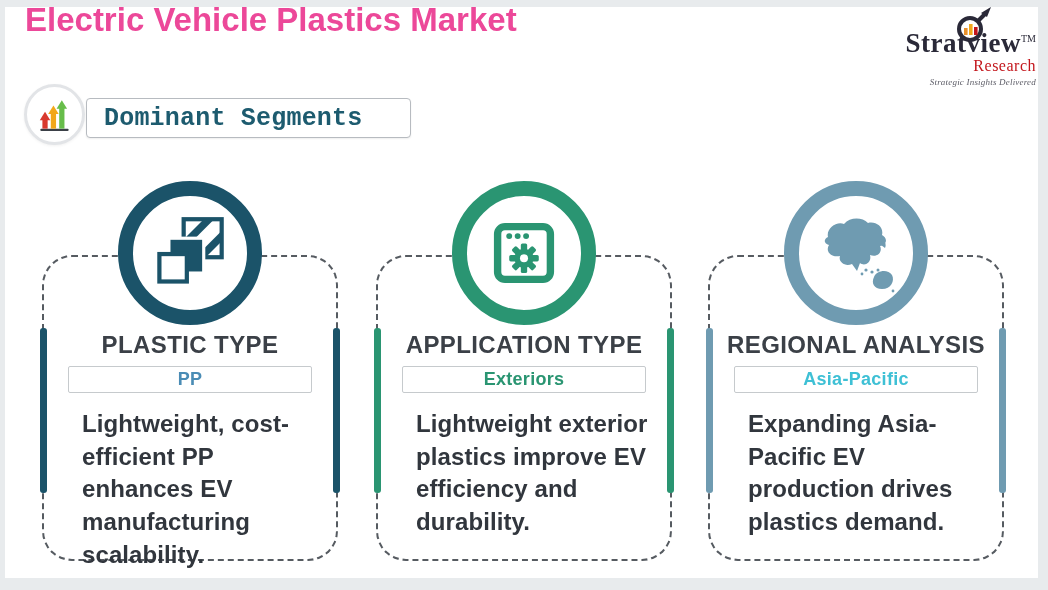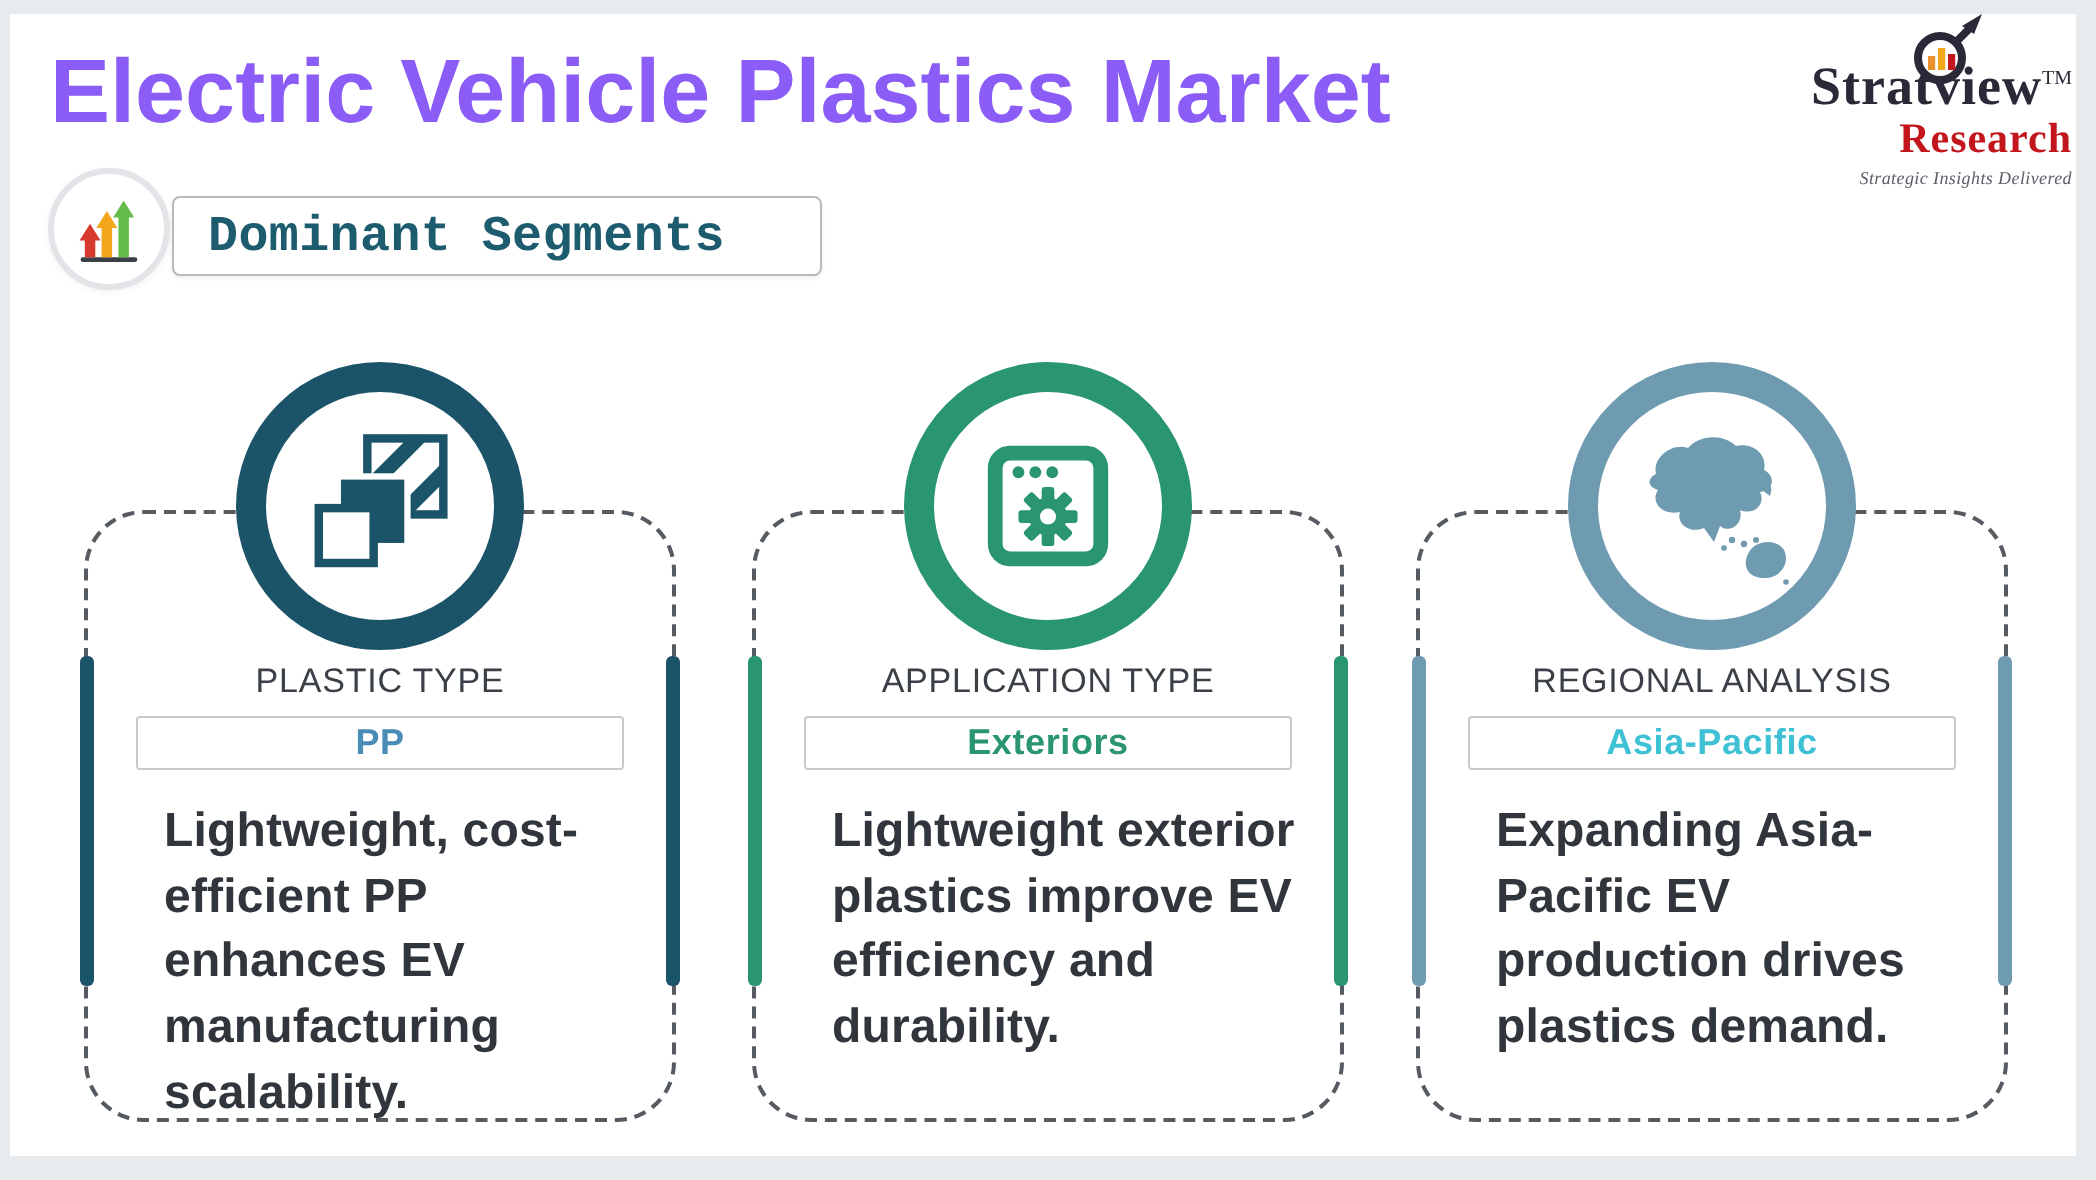--- a/index.html
+++ b/index.html
@@ -11,23 +11,23 @@
     background:#ffffff; overflow:hidden;
   }
   .edge { position:absolute; background:#e8ebed; z-index:60; }
   .edge-top    { left:0; top:0; width:100%; height:7px; }
   .edge-left   { left:0; top:0; width:5px; height:100%; }
   .edge-right  { right:0; top:0; width:10px; height:100%; }
   .edge-bottom { left:0; bottom:0; width:100%; height:12px; }
 
   
   .page-title {
-    position:absolute; left:25px; top:20px;
-    font-size:45px; font-weight:800; letter-spacing:0px;
-    color:#8b5cf6; white-space:nowrap;
+    position:absolute; left:25px; top:1px;
+    font-size:33px; font-weight:800; letter-spacing:0px;
+    color:#ec4899; white-space:nowrap;
   }
   .badge-circle {
     position:absolute; left:24px; top:84px; width:61px; height:61px;
     border-radius:50%; background:#fff; border:3px solid #e2e4e7;
     display:flex; align-items:center; justify-content:center; z-index:5;
     box-shadow:0 1px 3px rgba(0,0,0,.06);
   }
   .segment-box {
     position:absolute; left:86px; top:98px; width:325px; height:40px;
     background:#fff; border:1px solid #b7bbc0; border-radius:4px;
@@ -45,21 +45,21 @@
     font-family:"Liberation Serif", serif; text-align:right; z-index:4;
   }
   .logo-magnifier { position:absolute; left:74px; top:0px; z-index:3; }
   .logo-name {
     position:relative; z-index:2; margin-top:22px;
     font-size:27px; font-weight:700; color:#2a2938; letter-spacing:.5px;
   }
   .logo-name sup { font-size:10px; font-weight:400; letter-spacing:0; }
   .logo-research {
     position:relative; z-index:2;
-    font-size:21px; font-weight:700; color:#c3161c; letter-spacing:.5px;
+    font-size:16px; font-weight:400; color:#c3161c; letter-spacing:.5px;
     margin-top:-2px;
   }
   .logo-tagline {
     font-size:9px; font-style:italic; color:#5e5e68; margin-top:2px;
     letter-spacing:.2px;
   }
 
   
   .card {
     position:absolute; top:255px; width:296px; height:306px;
@@ -79,21 +79,21 @@
 
   .icon-circle {
     position:absolute; top:-76px; left:50%; transform:translateX(-50%);
     width:144px; height:144px; border-radius:50%;
     background:#fff; border:15px solid var(--theme);
     display:flex; align-items:center; justify-content:center;
     color:var(--theme); z-index:2;
   }
 
   .card-title {
-    text-align:center; font-size:17px; font-weight:400;
+    text-align:center; font-size:24px; font-weight:700;
     color:#3b4047; letter-spacing:.4px; white-space:nowrap;
   }
   .value-box {
     margin:7px 24px 0; height:27px;
     border:1px solid #c6cacd; border-radius:2px; background:#fff;
     display:flex; align-items:center; justify-content:center;
   }
   .value-box span {
     font-size:18px; font-weight:700; color:var(--value-color); letter-spacing:.3px;
   }

